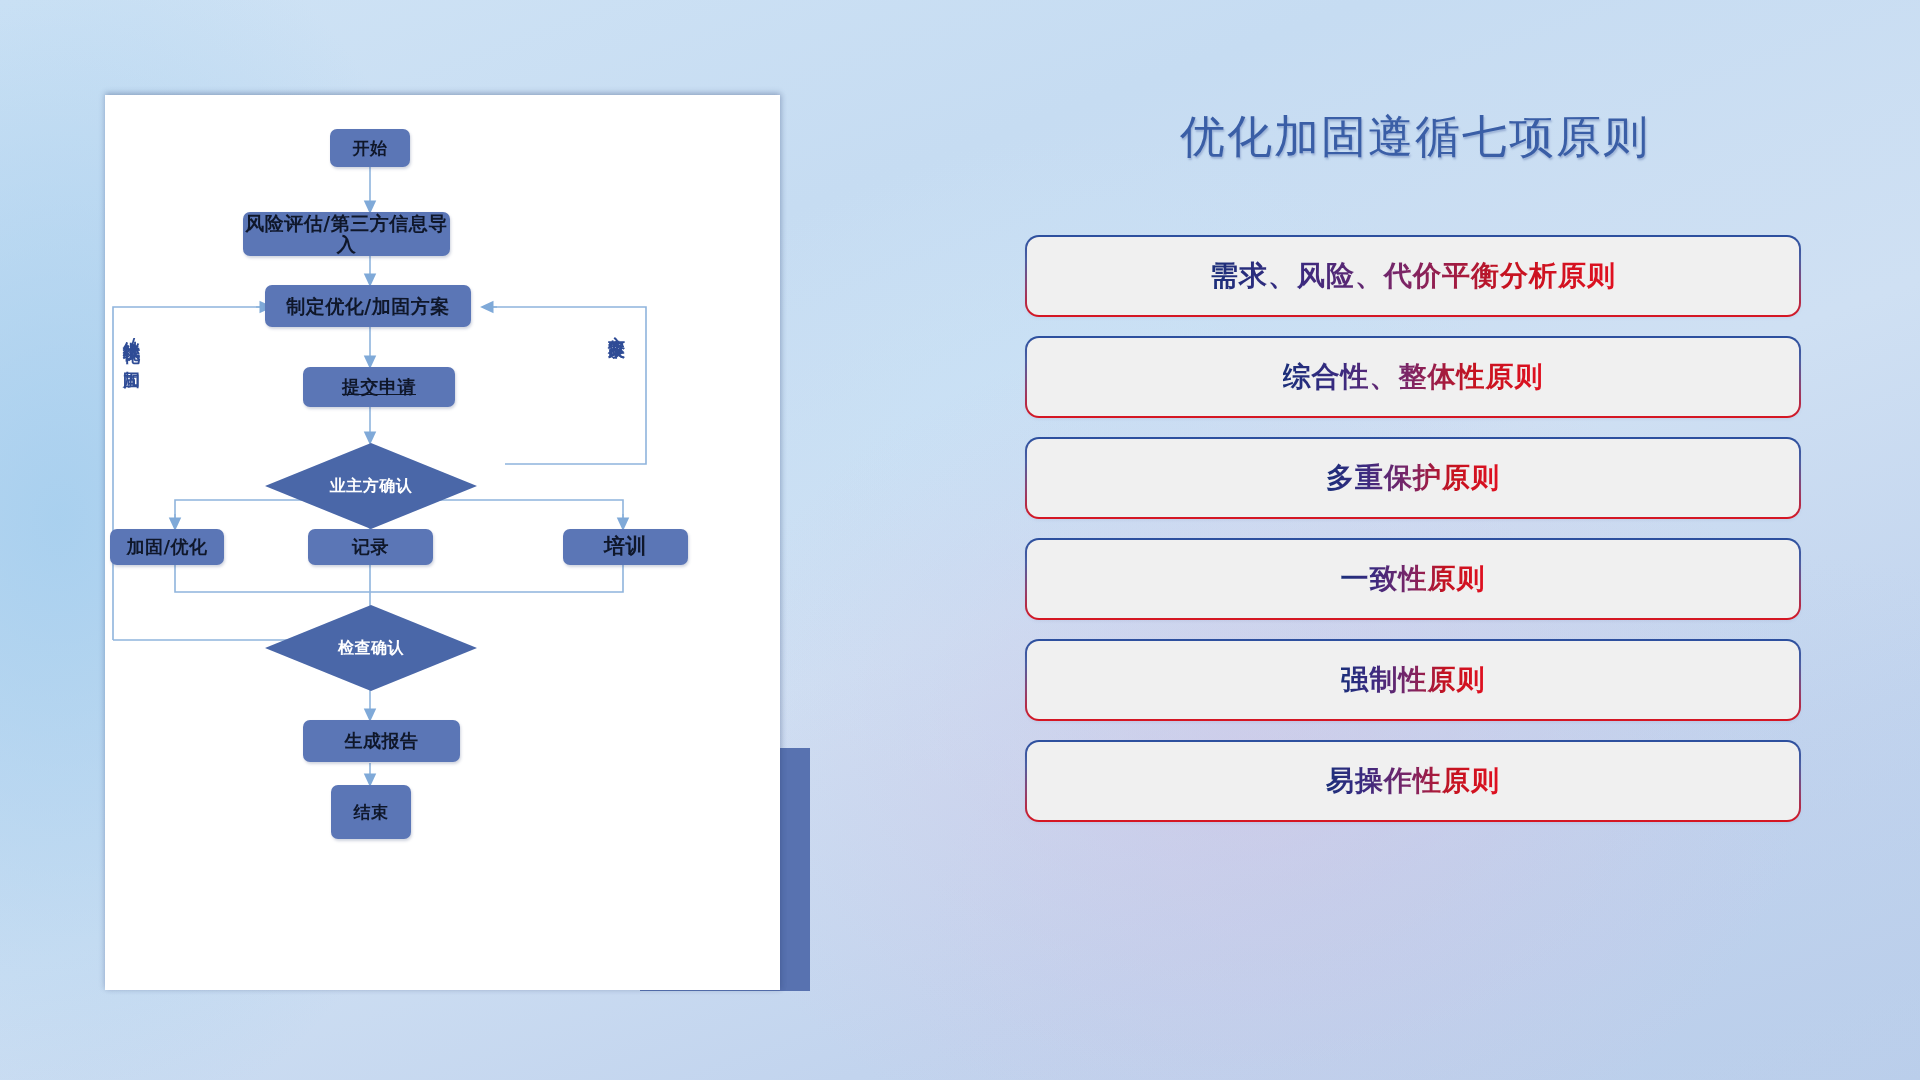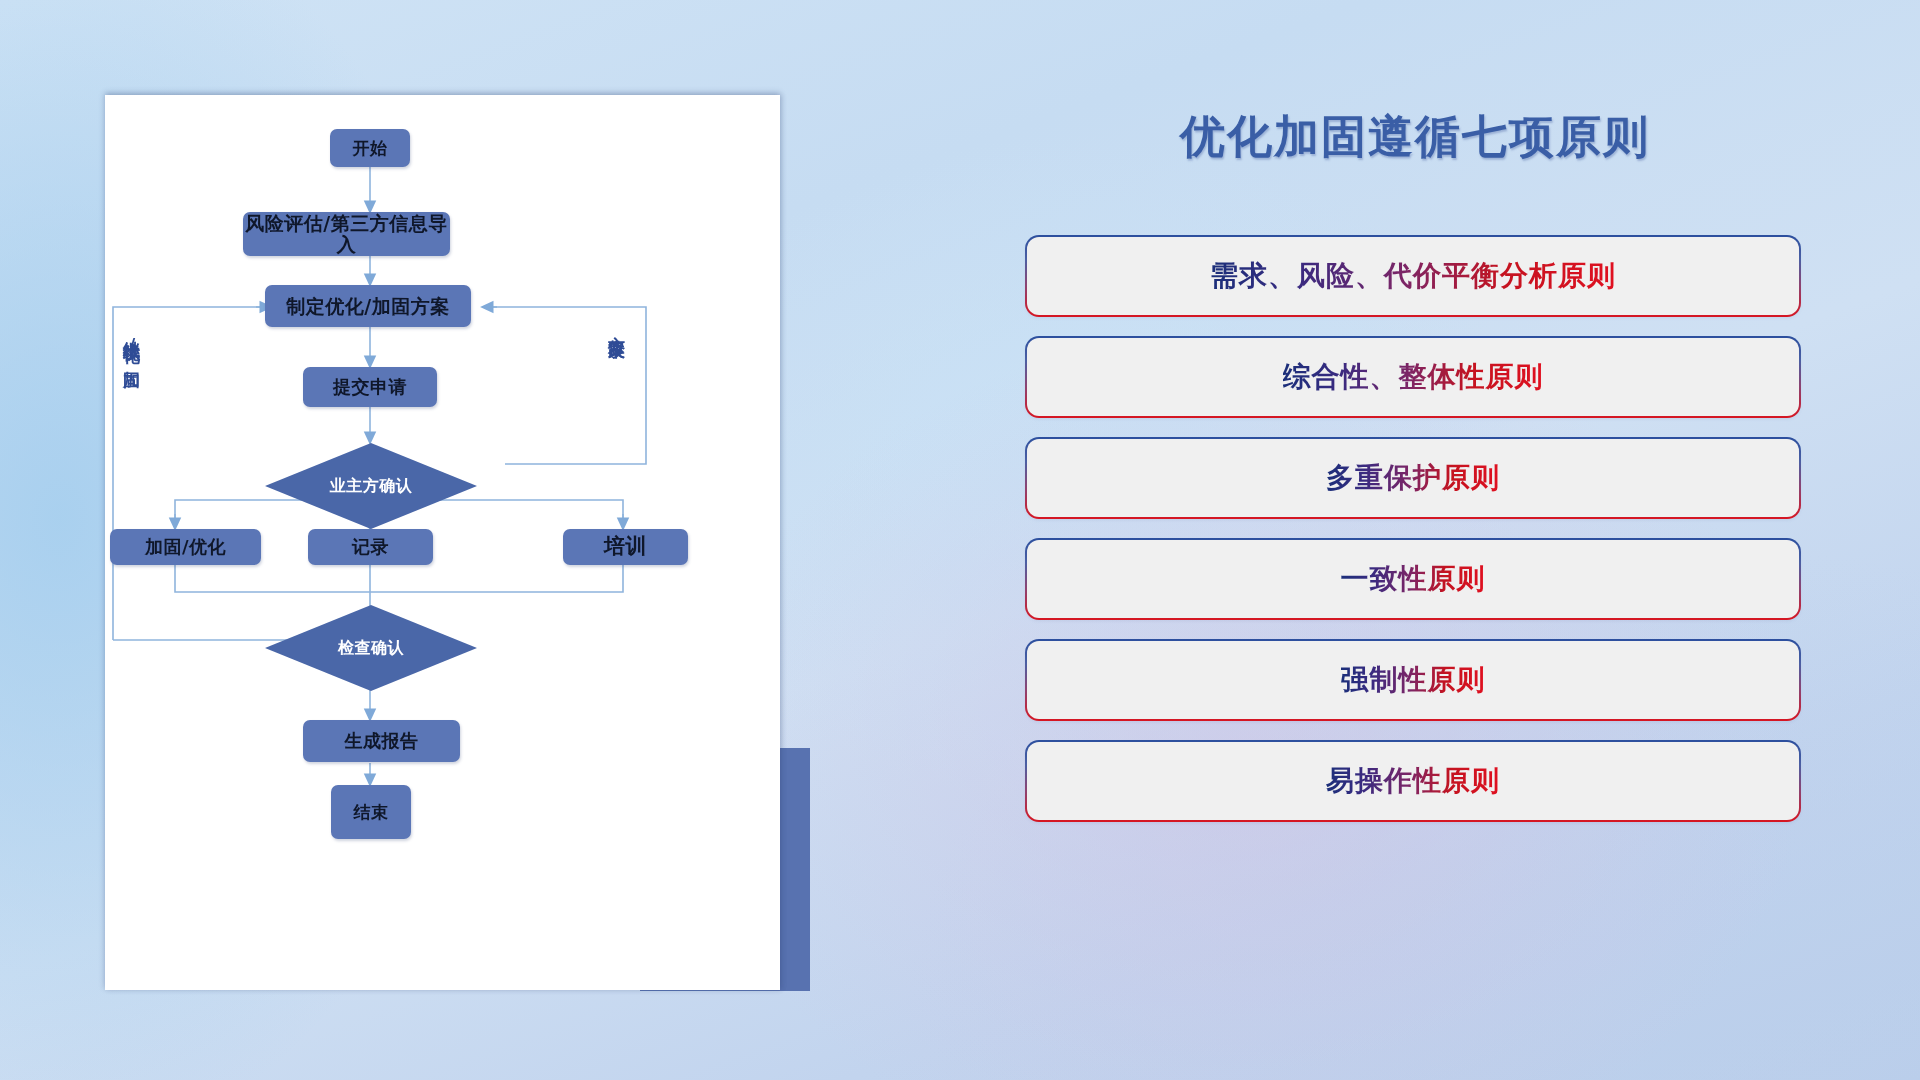--- a/index.html
+++ b/index.html
@@ -87,21 +87,21 @@
   }
 
   
   #principles-title {
     position: absolute;
     left: 1030px;
     top: 107px;
     width: 770px;
     text-align: center;
     font-size: 45px;
-    font-weight: bold;
+    font-weight: normal;
     color: #3a5ea6;
     letter-spacing: 2px;
     text-shadow: 1px 2px 2px rgba(70,95,160,0.35);
     white-space: nowrap;
   }
 
   #principle-list {
     position: absolute;
     left: 1027px;
     top: 237px;
@@ -206,29 +206,29 @@
     </div>
 
     <div class="node" style="left:138px; top:117px; width:207px; height:44px; font-size:19px;">
       <span>风险评估/第三方信息导入</span>
     </div>
 
     <div class="node" style="left:160px; top:190px; width:206px; height:42px; font-size:19px;">
       <span>制定优化/加固方案</span>
     </div>
 
-    <div class="node" style="left:198px; top:272px; width:134px; height:40px; font-size:18px;">
+    <div class="node" style="left:198px; top:272px; width:152px; height:40px; font-size:18px;text-decoration:underline;">
       <span>提交申请</span>
     </div>
 
     <div class="diamond" style="left:160px; top:348px; width:212px; height:86px; font-size:16px;">
       <span>业主方确认</span>
     </div>
 
-    <div class="node" style="left:5px; top:434px; width:151px; height:36px; font-size:18px;">
+    <div class="node" style="left:5px; top:434px; width:114px; height:36px; font-size:18px;">
       <span>加固/优化</span>
     </div>
 
     <div class="node" style="left:203px; top:434px; width:125px; height:36px; font-size:18px;">
       <span>记录</span>
     </div>
 
     <div class="node" style="left:458px; top:434px; width:125px; height:36px; font-size:21px;">
       <span>培训</span>
     </div>

